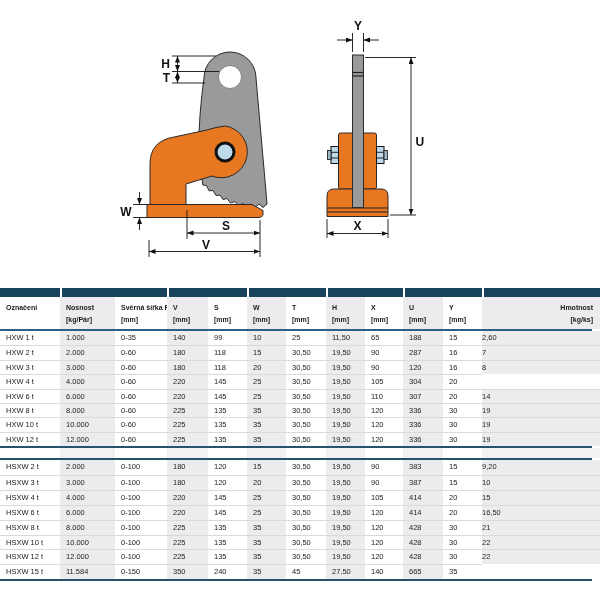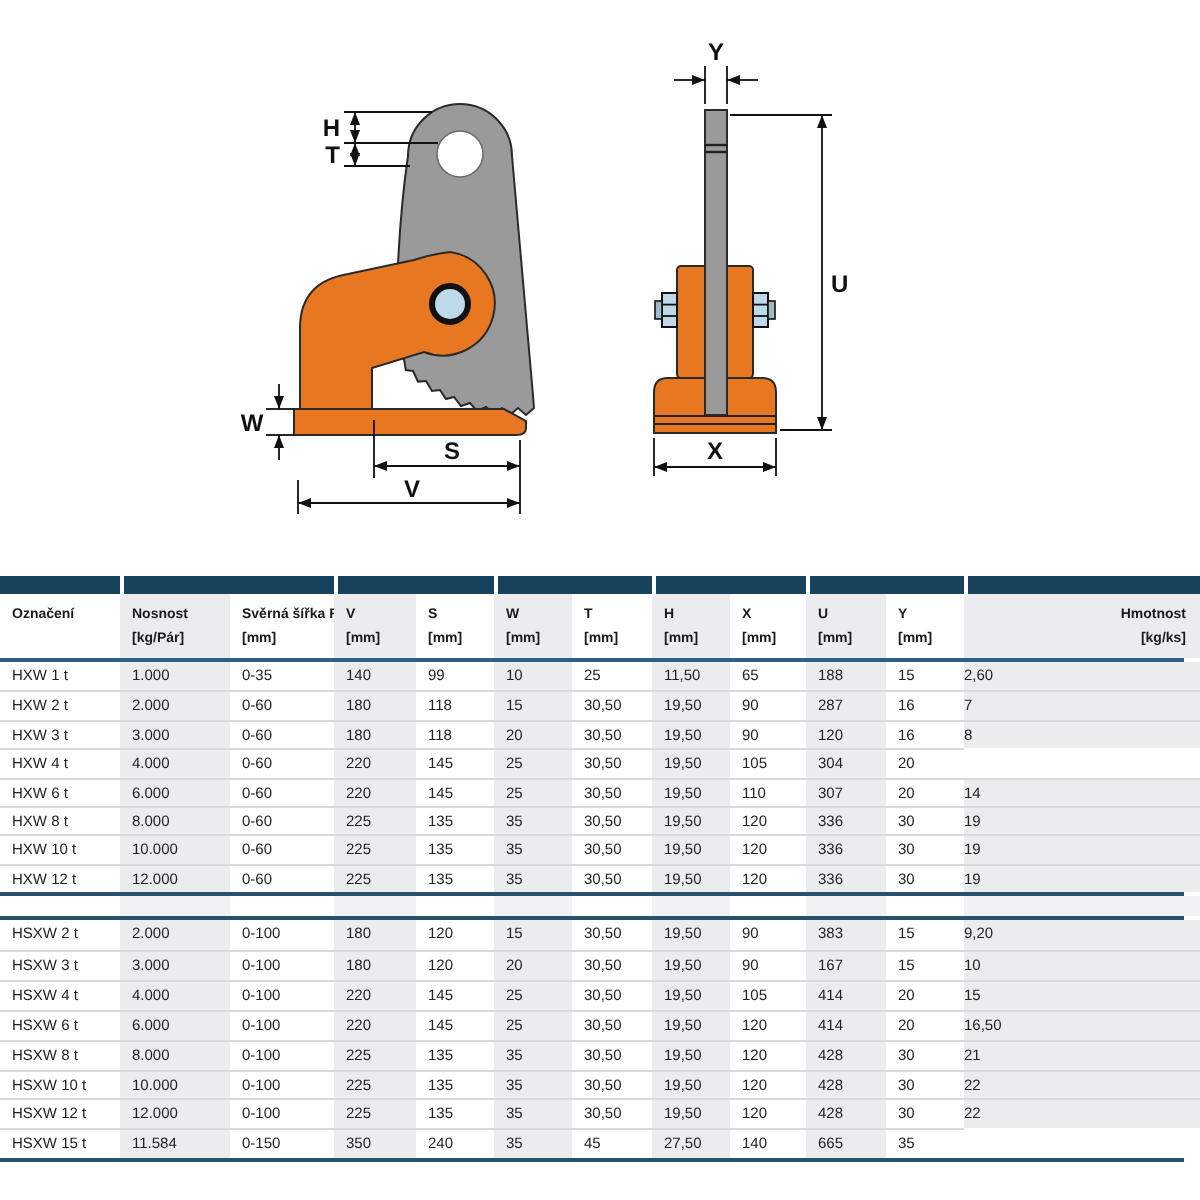--- a/index.html
+++ b/index.html
@@ -366,21 +366,21 @@
         <div class="trow sep">
           <div class="tcell">HSXW 3 t</div>
           <div class="tcell shade">3.000</div>
           <div class="tcell">0-100</div>
           <div class="tcell shade">180</div>
           <div class="tcell">120</div>
           <div class="tcell shade">20</div>
           <div class="tcell">30,50</div>
           <div class="tcell shade">19,50</div>
           <div class="tcell">90</div>
-          <div class="tcell shade">167</div>
+          <div class="tcell shade">387</div>
           <div class="tcell">15</div>
           <div class="tcell shade right">10</div>
         </div>
         <div class="trow sep">
           <div class="tcell">HSXW 4 t</div>
           <div class="tcell shade">4.000</div>
           <div class="tcell">0-100</div>
           <div class="tcell shade">220</div>
           <div class="tcell">145</div>
           <div class="tcell shade">25</div>

